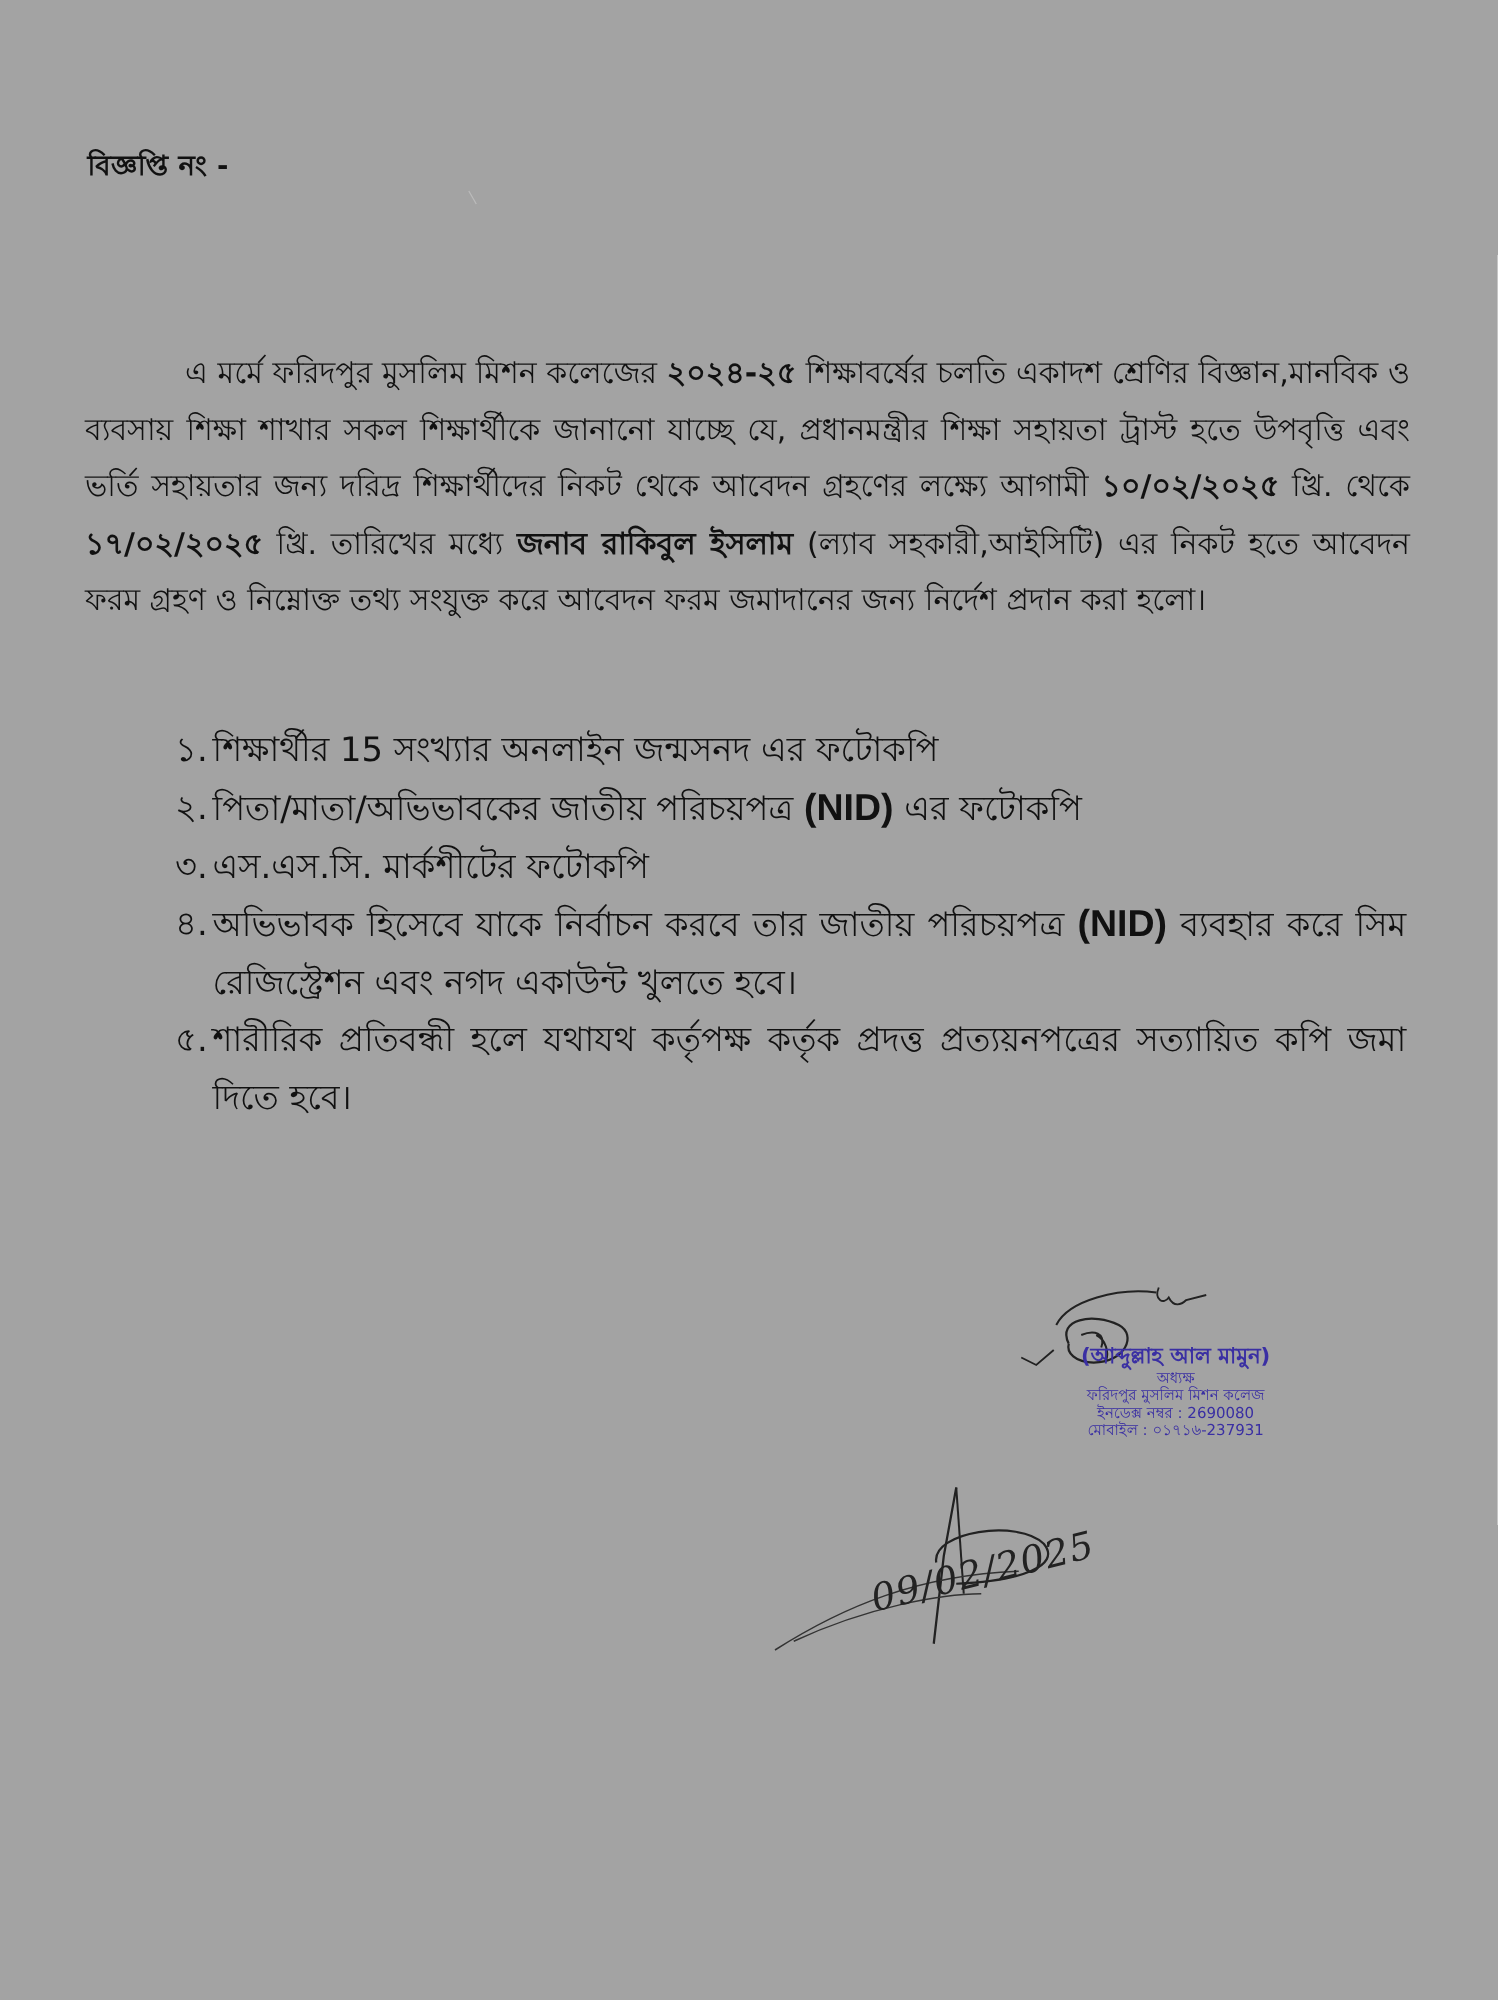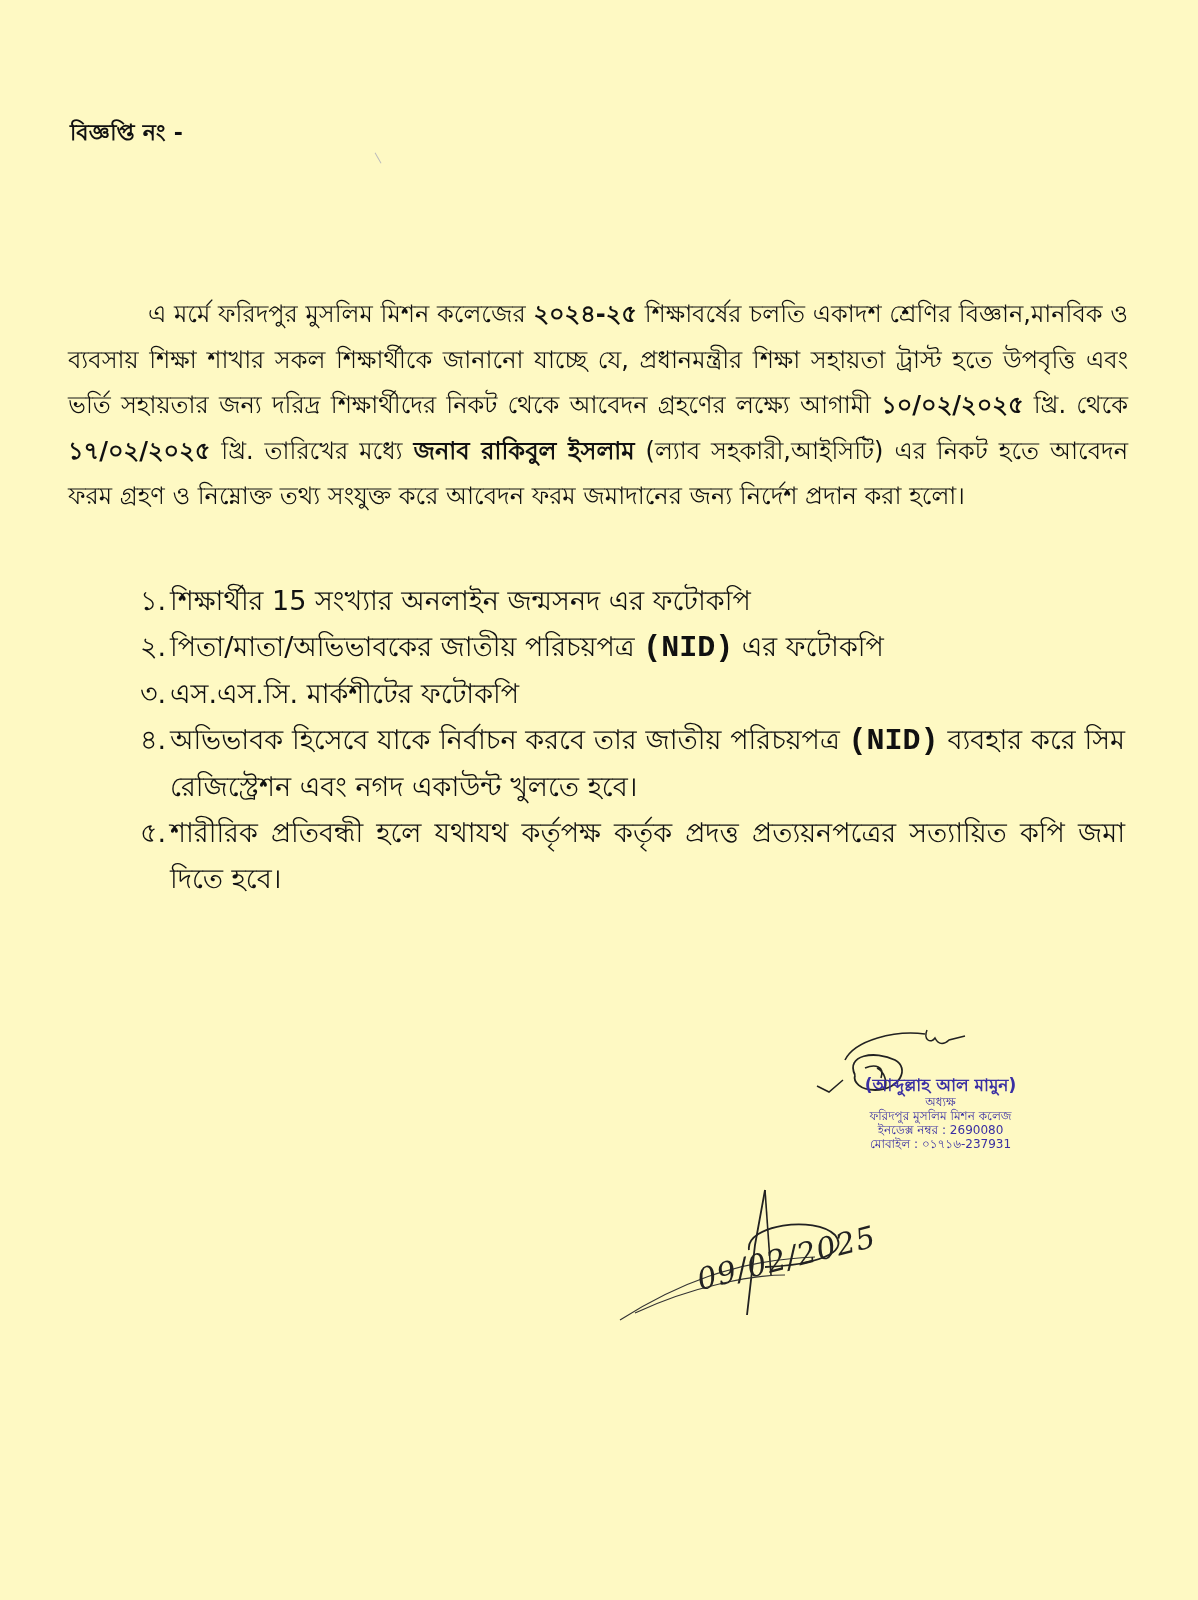--- a/index.html
+++ b/index.html
@@ -13,34 +13,34 @@
       position: relative;
       overflow: hidden;
       font-family: "DejaVu Sans", "Liberation Sans", sans-serif;
       color: #111111;
     }
     .page {
       position: absolute;
       left: 0; top: 0;
       width: 1198px;
       height: 1600px;
-      background: #fef9c3;
+      background: #a3a3a3;
     }
     .notice-no {
       position: absolute;
       left: 70px;
       top: 115px;
       font-size: 22px;
       font-weight: 600;
       letter-spacing: 0.3px;
     }
     .para {
       position: absolute;
       left: 68px;
-      top: 244px;
+      top: 228px;
       width: 1060px;
       font-size: 24px;
       line-height: 45.5px;
       text-align: justify;
       text-indent: 80px;
       margin-top: 48px;
     }
     .para .bold { font-weight: 700; }
     .list {
       position: absolute;
@@ -59,21 +59,21 @@
     }
     .list .num {
       flex: 0 0 auto;
       min-width: 30px;
     }
     .list .txt {
       flex: 1 1 auto;
       text-align: justify;
     }
     .list .txt .serif-b {
-      font-family: Liberation Mono, monospace;
+      font-family: Liberation Sans, sans-serif;
       font-weight: 700;
       font-size: 30px;
     }
     .list li.hang .txt { padding-right: 0; }
     .list li.hang .cont { display: block; margin-left: 0; }
 
     
     .sig1 {
       position: absolute;
       left: 815px;

